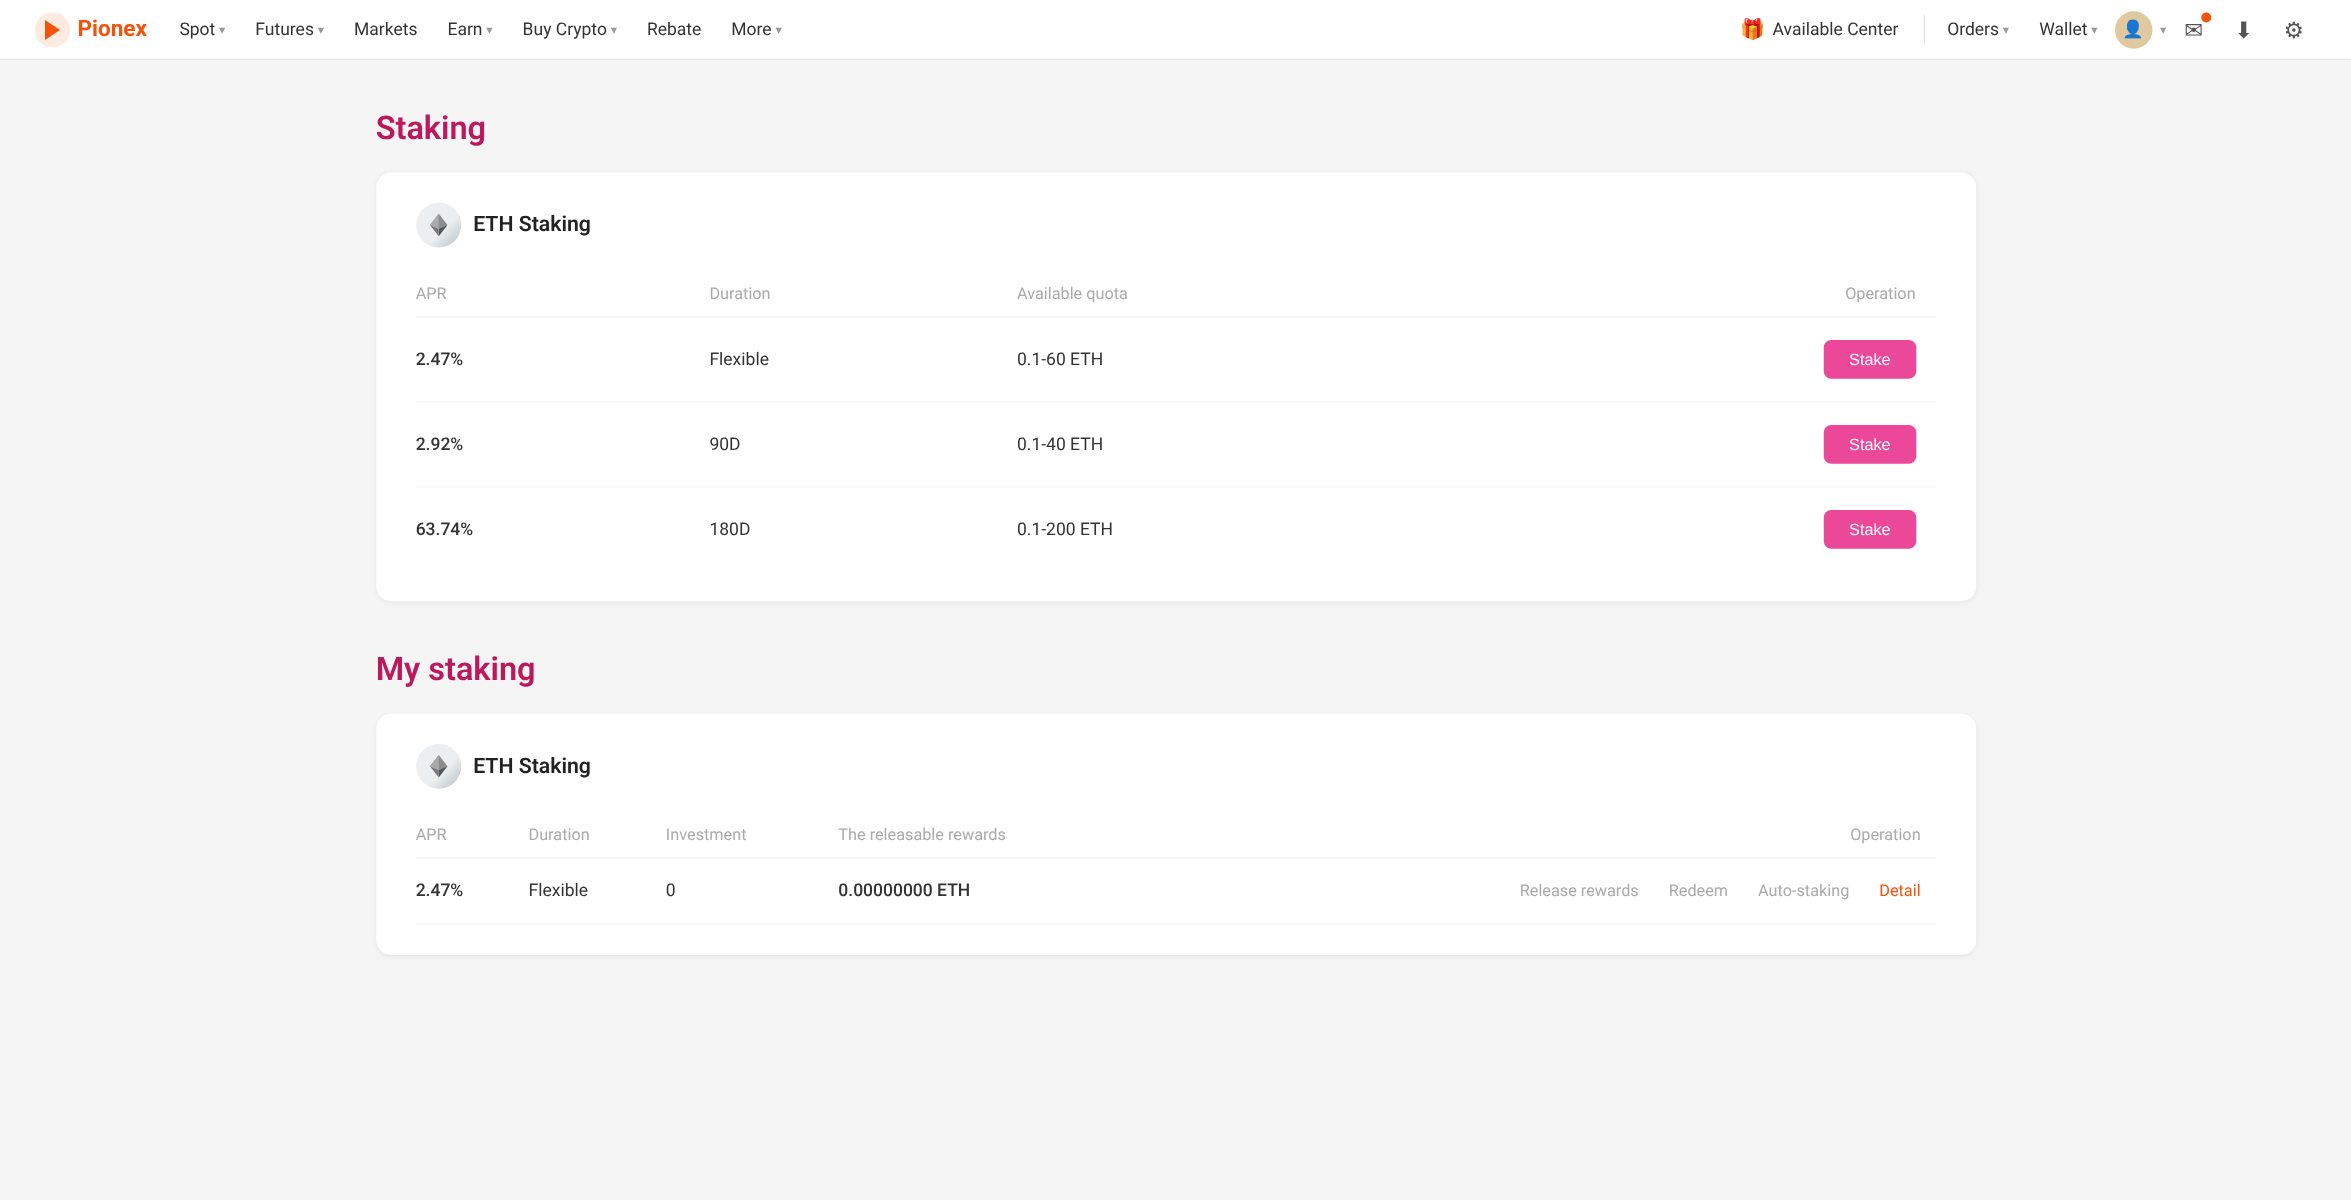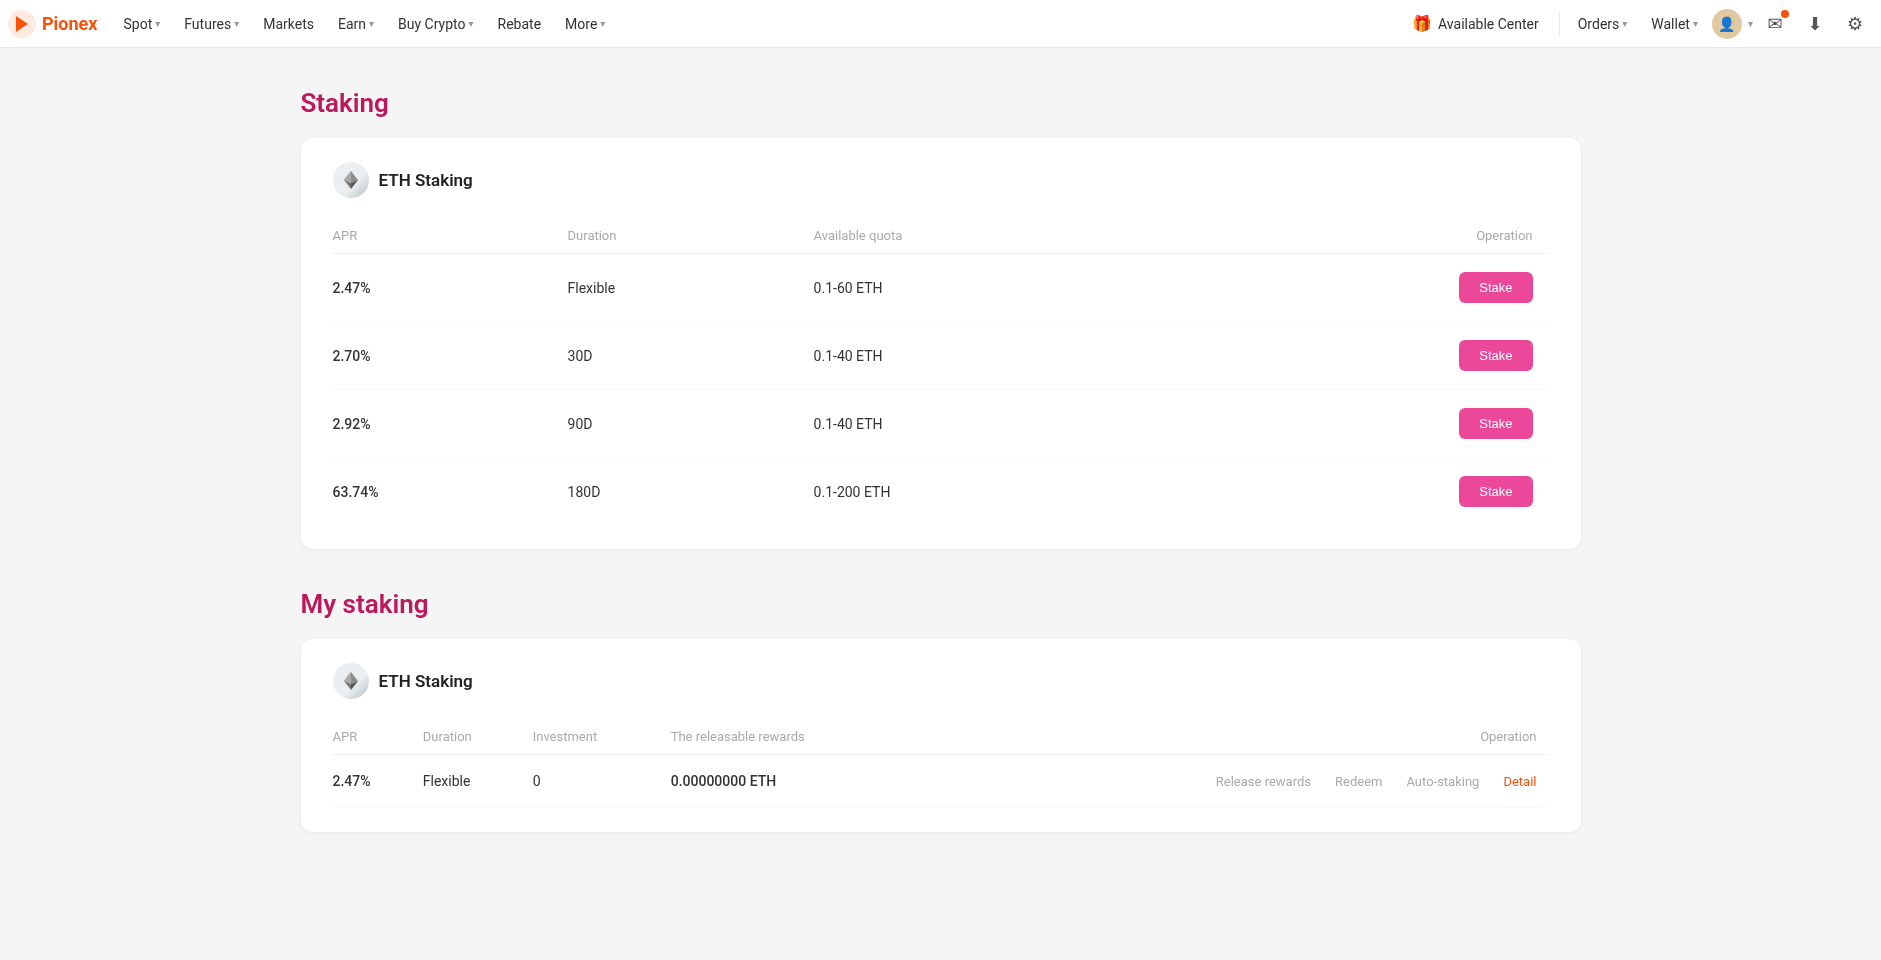--- a/index.html
+++ b/index.html
@@ -1,21 +1,21 @@
 <!DOCTYPE html>
 <html><head>
   <meta charset="utf-8">
   <style>
     * { box-sizing: border-box; margin: 0; padding: 0; }
     body { font-family: -apple-system, BlinkMacSystemFont, 'Segoe UI', Roboto, sans-serif; background: #f5f5f5; color: #333; font-size: 14px; }
 
     
     .navbar {
       display: flex; align-items: center; background: #fff;
-      height: 48px; padding: 0 8px; border-bottom: 1px solid #e8e8e8;
+      height: 48px; padding: 0 28px; border-bottom: 1px solid #e8e8e8;
       position: sticky; top: 0; z-index: 100; gap: 4px;
     }
     .nav-logo { display: flex; align-items: center; gap: 6px; margin-right: 12px; text-decoration: none; }
     .nav-logo-icon { width: 28px; height: 28px; }
     .nav-logo-text { font-size: 18px; font-weight: 700; color: #f5520a; }
     .nav-item {
       display: flex; align-items: center; gap: 3px; padding: 0 10px;
       height: 48px; cursor: pointer; color: #333; font-size: 14px;
       white-space: nowrap; user-select: none;
     }
@@ -205,28 +205,20 @@
           <th>Duration</th>
           <th>Available quota</th>
           <th>Operation</th>
         </tr>
       </thead>
       <tbody id="staking-tbody">
       <tr>
       <td class="apr-value">2.47%</td>
       <td>Flexible</td>
       <td>0.1-60 ETH</td>
-      <td>
-        <button class="stake-btn">Stake</button>
-      </td>
-    </tr>
-          <tr>
-      <td class="apr-value">2.70%</td>
-      <td>30D</td>
-      <td>0.1-40 ETH</td>
       <td>
         <button class="stake-btn">Stake</button>
       </td>
     </tr>
           <tr>
       <td class="apr-value">2.92%</td>
       <td>90D</td>
       <td>0.1-40 ETH</td>
       <td>
         <button class="stake-btn">Stake</button>

